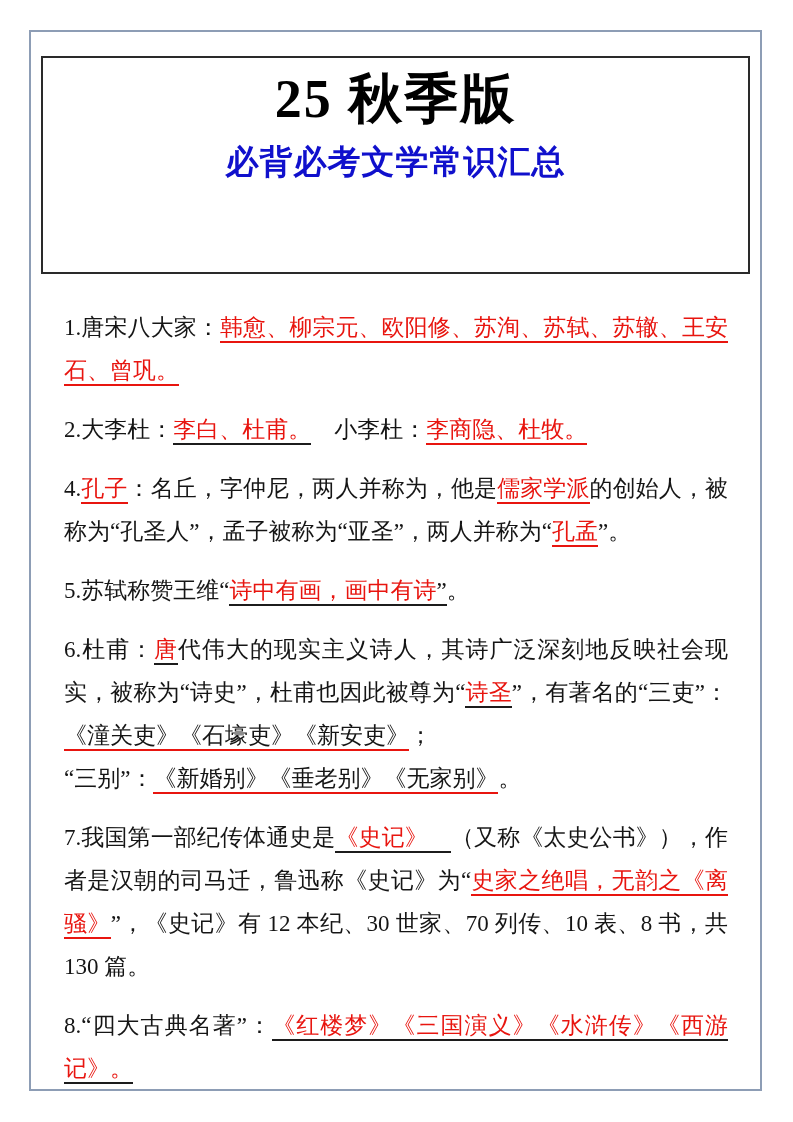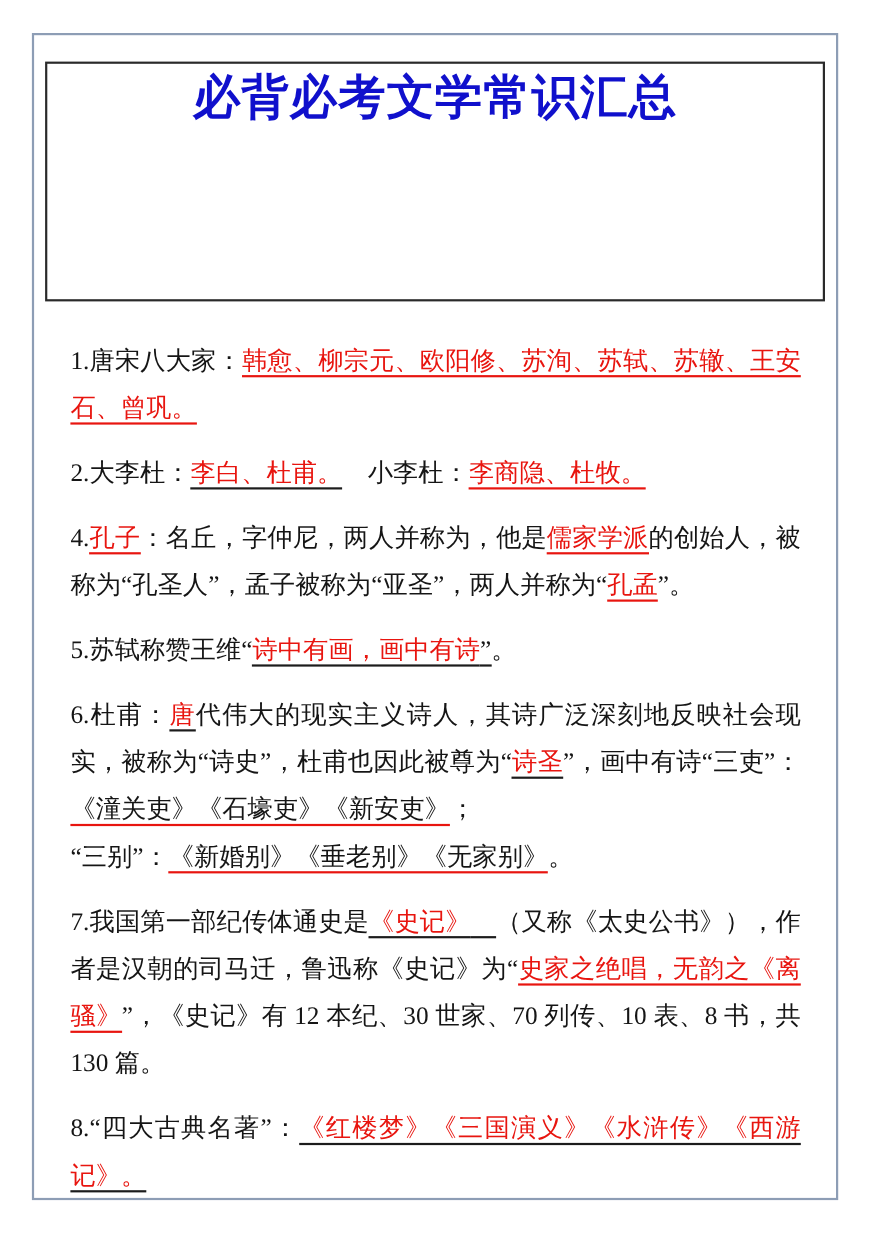--- a/index.html
+++ b/index.html
@@ -32,45 +32,46 @@
   }
   .title1{
     font-size:54px;font-weight:700;letter-spacing:2px;
     margin-top:10px;line-height:62px;color:#000;
   }
   .title2{
     font-size:58px;font-weight:700;letter-spacing:2px;
     margin-top:12px;line-height:66px;color:#000;
   }
   .subtitle{
-    font-size:43px;font-weight:700;letter-spacing:1px;
+    font-size:33px;font-weight:700;letter-spacing:1px;
     margin-top:12px;line-height:40px;color:var(--blue);
   }
   .content{
     position:absolute;left:0;top:258px;width:729px;
     padding:0 16px 0 17px;
     font-size:23px;line-height:43px;
     text-align:justify;
   }
   .para{margin:16px;color:var(--ink);}
   .red{color:var(--red);}
   .u-red{border-bottom:2px solid var(--red);padding-bottom:1px;}
   .u-black{border-bottom:2px solid #1c1c1c;padding-bottom:1px;}
 </style>
 </head>
 <body>
 
 <div class="sheet">
   <div class="frame">
     <div class="header-box">
+      <div class="title1">25 秋季版</div>
       <div class="subtitle">必背必考文学常识汇总</div>
     </div>
     <div class="content" id="content-list">
         <p class="para"><span>1.唐宋八大家：</span><span class="red u-red">韩愈、柳宗元、欧阳修、苏洵、苏轼、苏辙、王安石、曾巩。</span></p>
         <p class="para"><span>2.大李杜：</span><span class="red u-black">李白、杜甫。</span><span>　小李杜：</span><span class="red u-red">李商隐、杜牧。</span></p>
         <p class="para"><span>4.</span><span class="red u-red">孔子</span><span>：名丘，字仲尼，两人并称为，他是</span><span class="red u-red">儒家学派</span><span>的创始人，被称为“孔圣人”，孟子被称为“亚圣”，两人并称为“</span><span class="red u-red">孔孟</span><span>”。</span></p>
         <p class="para"><span>5.苏轼称赞王维“</span><span class="red u-black">诗中有画，画中有诗</span><span class="u-black">”</span><span>。</span></p>
-        <p class="para"><span>6.杜甫：</span><span class="red u-black">唐</span><span>代伟大的现实主义诗人，其诗广泛深刻地反映社会现实，被称为“诗史”，杜甫也因此被尊为“</span><span class="red u-black">诗圣</span><span>”，画中有诗“三吏”：</span><span class="u-red">《潼关吏》《石壕吏》《新安吏》</span><span>；</span><br><span>“三别”：</span><span class="u-red">《新婚别》《垂老别》《无家别》</span><span>。</span></p>
+        <p class="para"><span>6.杜甫：</span><span class="red u-black">唐</span><span>代伟大的现实主义诗人，其诗广泛深刻地反映社会现实，被称为“诗史”，杜甫也因此被尊为“</span><span class="red u-black">诗圣</span><span>”，有著名的“三吏”：</span><span class="u-red">《潼关吏》《石壕吏》《新安吏》</span><span>；</span><br><span>“三别”：</span><span class="u-red">《新婚别》《垂老别》《无家别》</span><span>。</span></p>
         <p class="para"><span>7.我国第一部纪传体通史是</span><span class="red u-black">《史记》</span><span class="u-black">　</span><span>（又称《太史公书》），作者是汉朝的司马迁，鲁迅称《史记》为“</span><span class="red u-red">史家之绝唱，无韵之《离骚》</span><span>”，《史记》有 12 本纪、30 世家、70 列传、10 表、8 书，共 130 篇。</span></p>
         <p class="para"><span>8.“四大古典名著”：</span><span class="red u-black">《红楼梦》《三国演义》《水浒传》《西游记》。</span></p>
       </div>
   </div>
 </div>
 
 </body></html>

